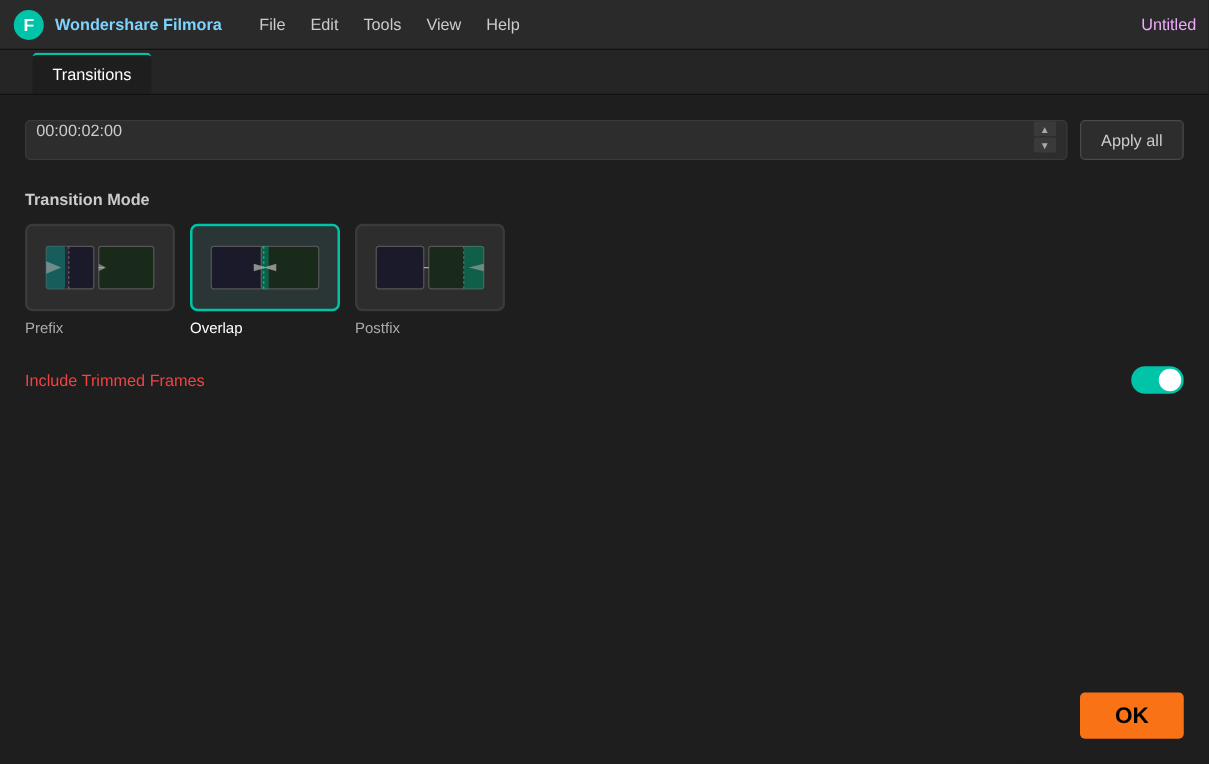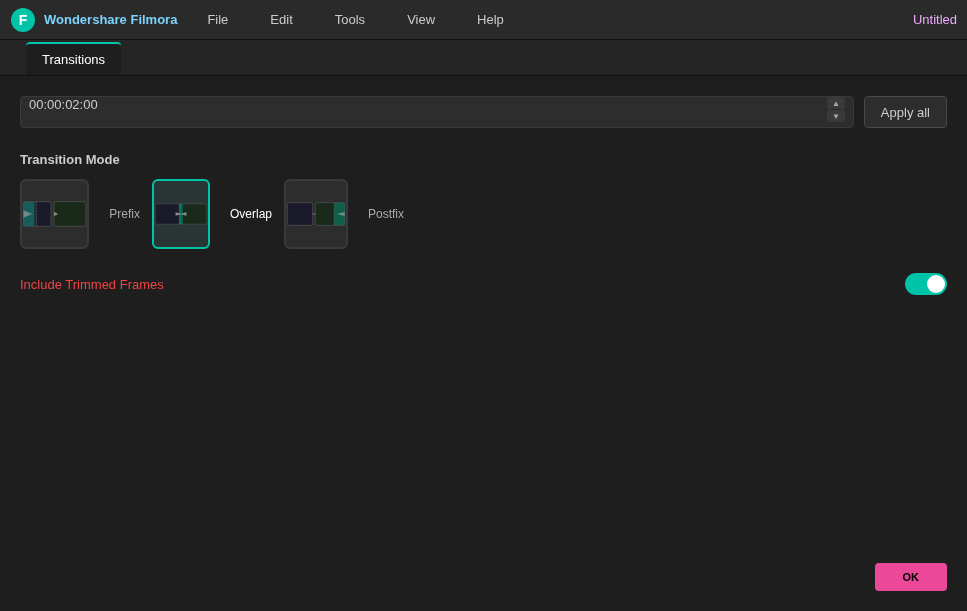--- a/index.html
+++ b/index.html
@@ -32,21 +32,21 @@
       height: 26px;
     }
     .app-name {
       font-size: 13px;
       font-weight: 600;
       color: #7dd3fc;
     }
     .menu-bar {
       display: flex;
       align-items: center;
-      gap: 22px;
+      gap: 0;
       flex: 1;
     }
     .menu-item {
       padding: 4px 10px;
       font-size: 13px;
       color: #cccccc;
       cursor: pointer;
       border-radius: 3px;
     }
     .title-bar-right {
@@ -152,23 +152,23 @@
     }
     .mode-cards {
       display: flex;
       gap: 12px;
       margin-top: 12px;
     }
     .mode-card {
       width: 120px;
       cursor: pointer;
       display: flex;
-      flex-direction: row;
-      align-items: center;
-      gap: 20px;
+      flex-direction: column;
+      align-items: flex-start;
+      gap: 6px;
     }
     .mode-card-img {
       width: 120px;
       height: 70px;
       background: #2d2d2d;
       border: 2px solid #3a3a3a;
       border-radius: 6px;
       display: flex;
       align-items: center;
       justify-content: center;
@@ -222,25 +222,25 @@
       position: absolute;
       right: 2px;
       top: 2px;
     }
 
     
     .ok-btn {
       position: absolute;
       bottom: 20px;
       right: 20px;
-      background: #ec4899;
+      background: #f97316;
       border: none;
       border-radius: 4px;
       color: #000;
-      font-size: 11px;
+      font-size: 18px;
       font-weight: 600;
       padding: 8px 28px;
       cursor: pointer;
     }
   </style>
 </head>
 <body>
 
 <div class="title-bar">
   <div class="app-logo">

